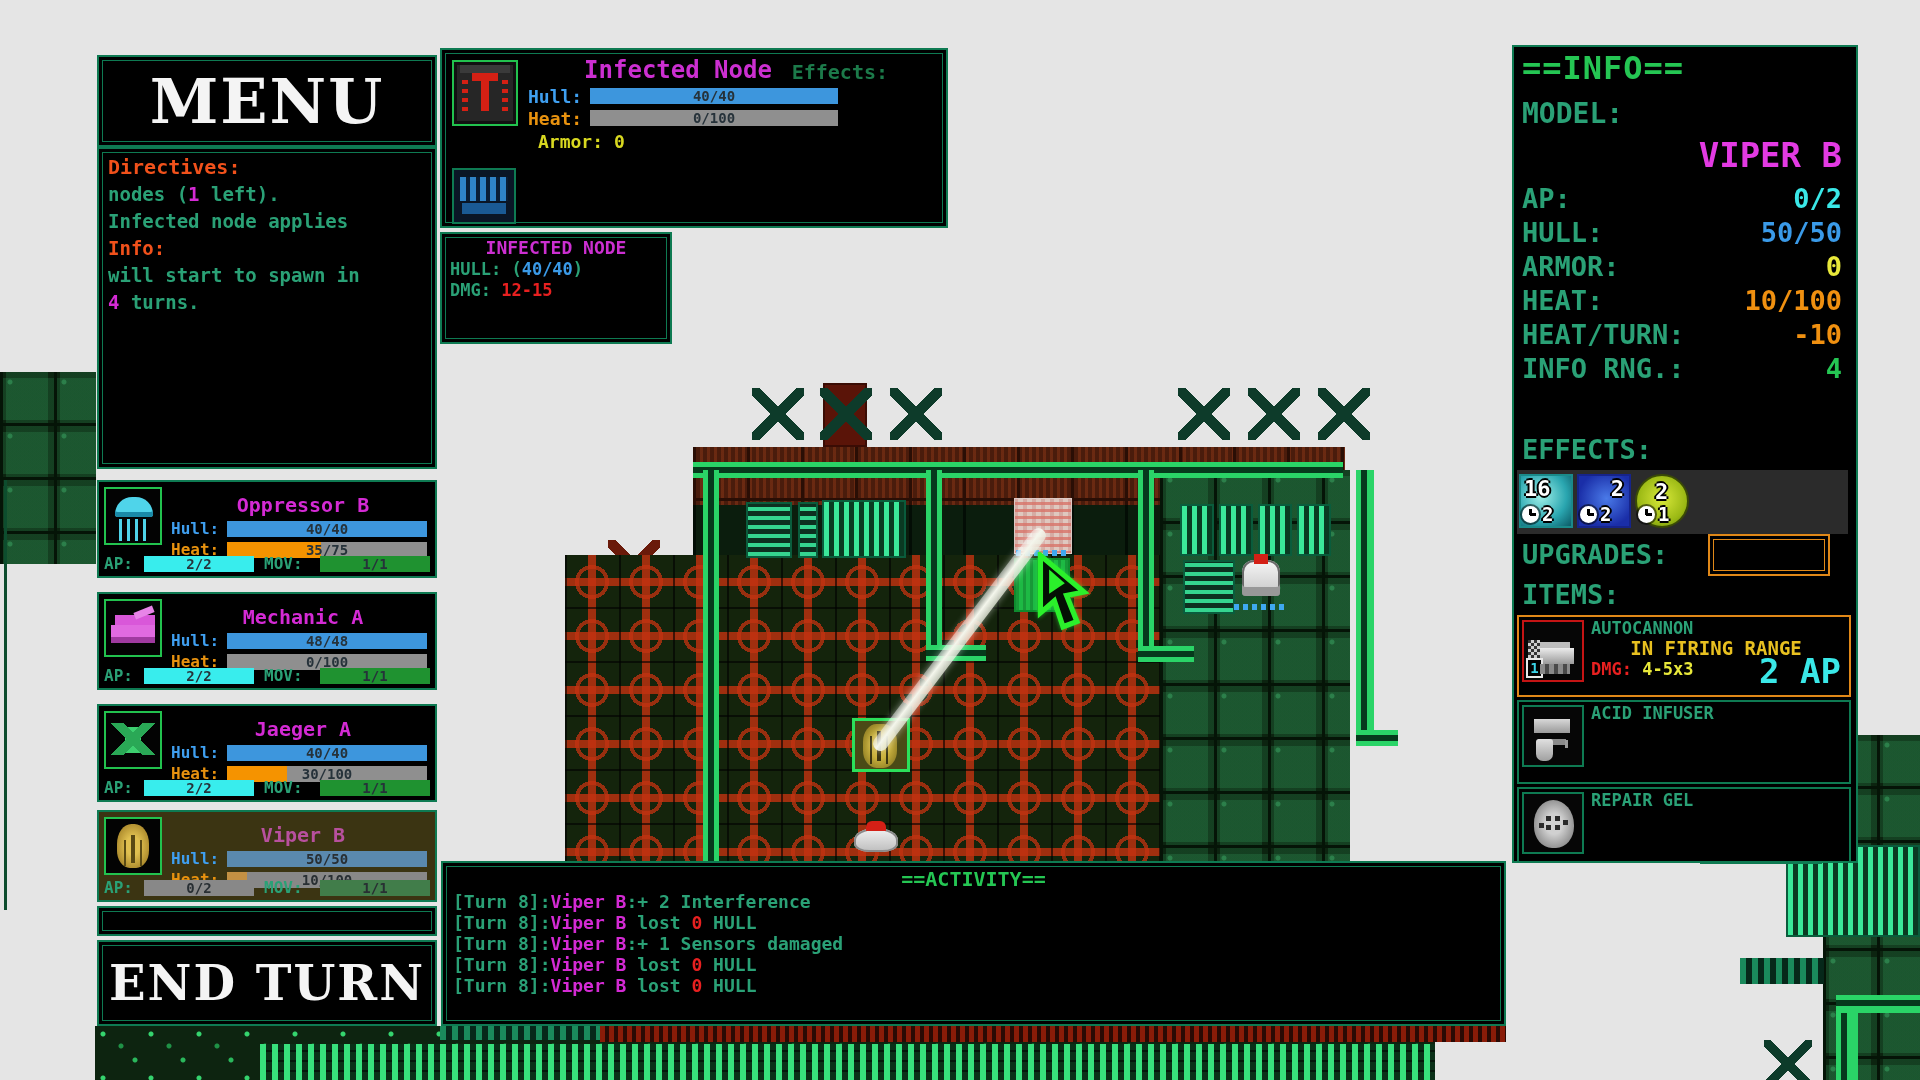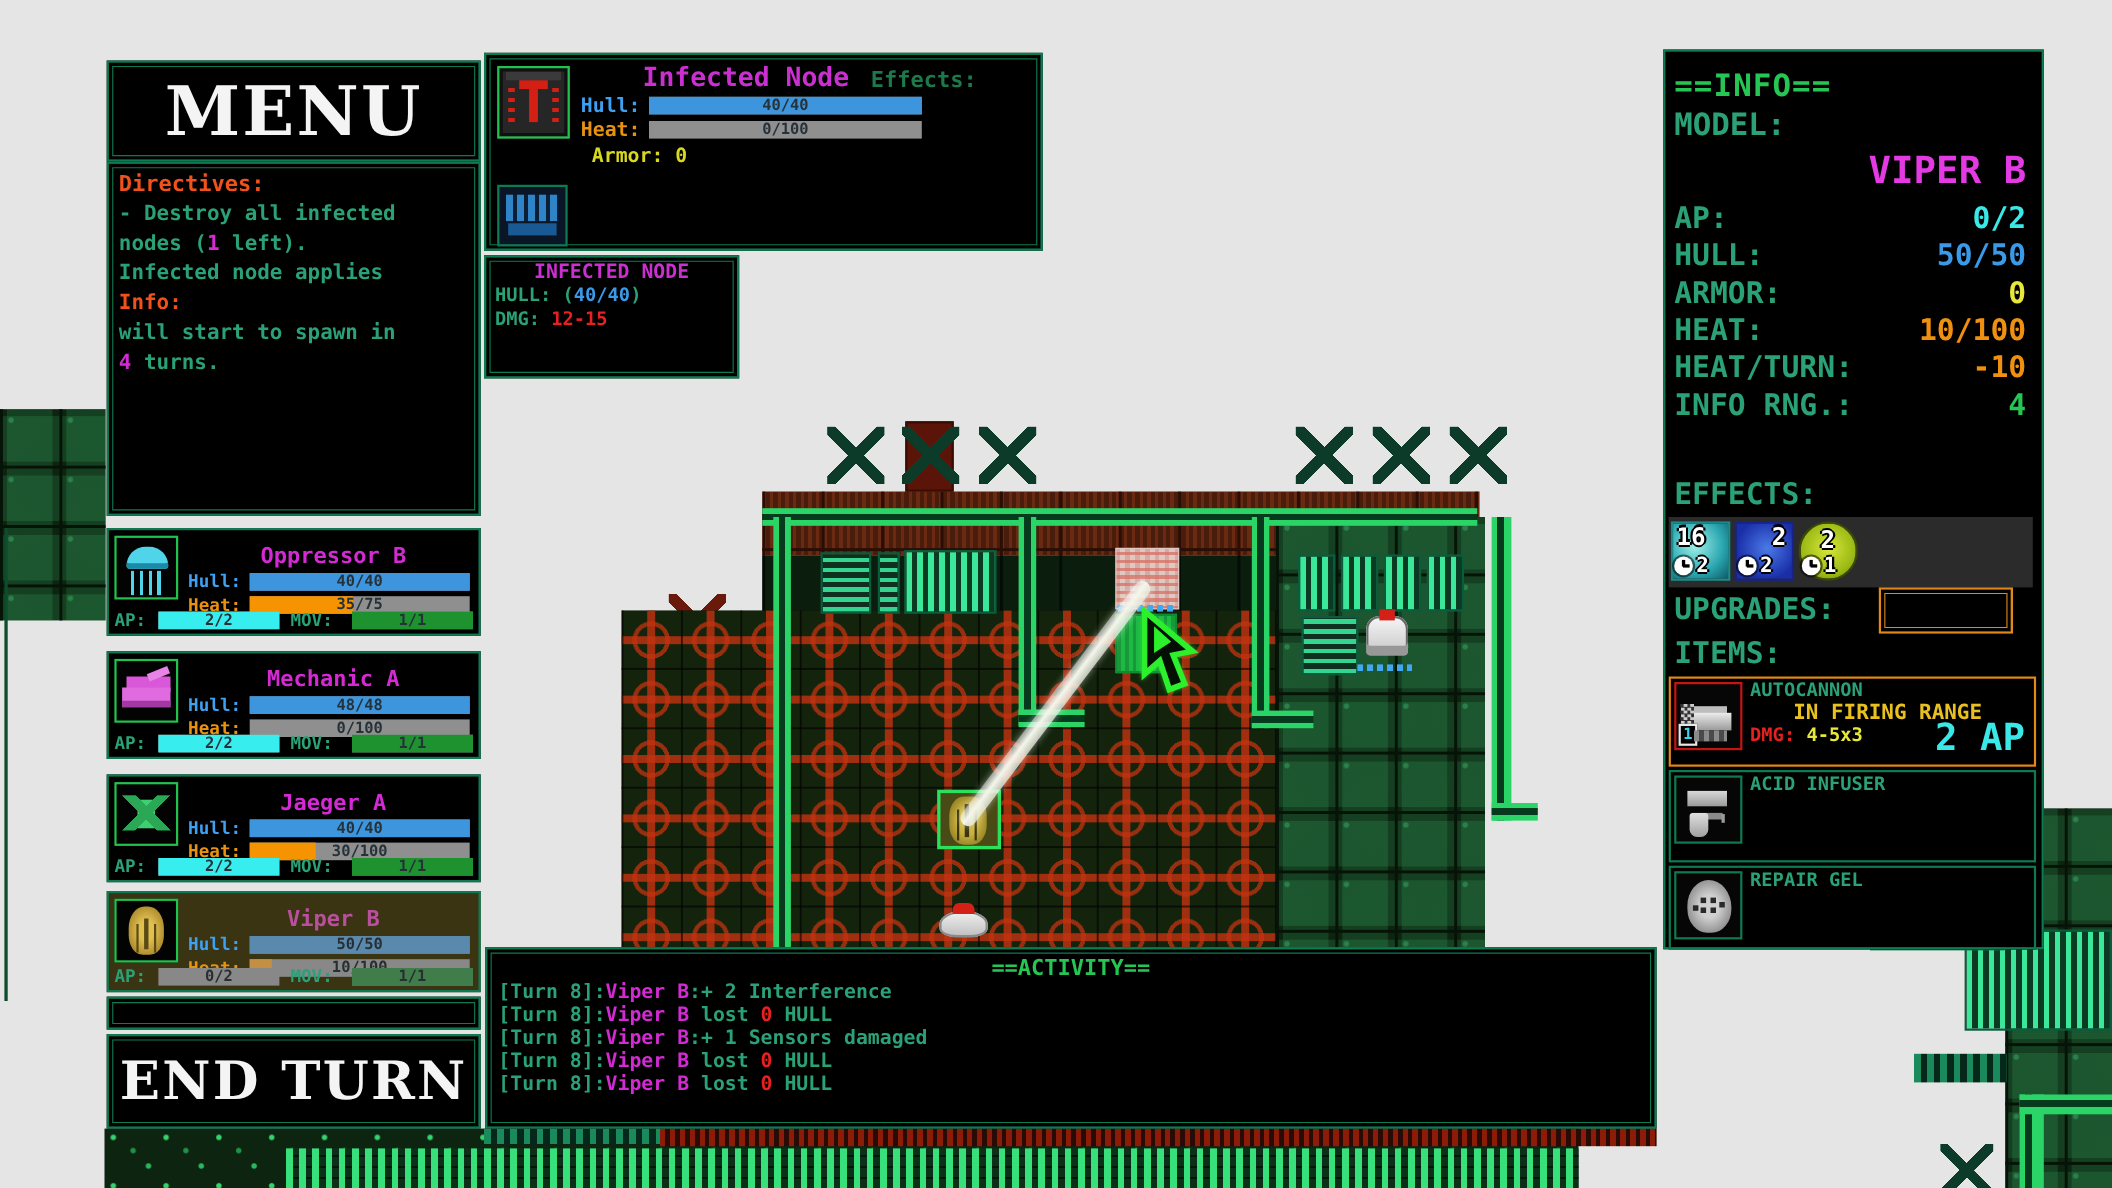--- a/index.html
+++ b/index.html
@@ -147,21 +147,21 @@
   .tt-line { font-size:17px; line-height:21px; }
   .v-blue { color:#3a9ae8; } .v-red { color:#e82020; }
 
   
   .activity { left:441px; top:861px; width:1065px; height:165px; padding:4px 10px; }
   .act-title { text-align:center; color:#25c653; font-size:20px; line-height:24px; }
   .log-line { font-size:18px; line-height:21px; white-space:nowrap; }
 
   
   .right-panel { left:1512px; top:45px; width:346px; height:818px; background:#000; border:2px solid #0e7a52; }
-  .rp-title { position:absolute; left:8px; top:14px; color:#25c653; font-size:28px; letter-spacing:1px; }
+  .rp-title { position:absolute; left:8px; top:2px; color:#25c653; font-size:32px; letter-spacing:1px; }
   .rp-model-label { position:absolute; left:8px; top:50px; font-size:28px; }
   .rp-model { position:absolute; right:14px; top:88px; color:#e33ae3; font-size:34px; }
   .rp-flow { position:absolute; left:8px; right:14px; top:136px; }
   .rp-row { display:flex; justify-content:space-between; align-items:baseline; height:34px; font-size:27px; }
   .rv-cyan{color:#3ae8e8;} .rv-blue{color:#3a9ae8;} .rv-yellow{color:#e8e83a;}
   .rv-orange{color:#f09010;} .rv-green{color:#25c653;}
   .rp-label { position:absolute; left:8px; font-size:27px; }
   .fx-strip { position:absolute; left:3px; top:423px; width:331px; height:64px; background:#2b2b2b; display:flex; gap:4px; padding:4px 2px; }
   .fx { width:54px; height:54px; position:relative; border:2px solid #0a5c3c; flex:none; }
   .fx-teal { background:radial-gradient(circle at 40% 40%,#9ff0e8,#2aa6b0 60%,#0c5a66); border-color:#1a8a8a; }
@@ -291,21 +291,20 @@
     <div class="abs xmark" style="left:1764px;top:1040px;width:48px;height:48px;"></div>
   </div>
 
   <div class="panel menu-box">
     <div class="menu-title">MENU</div>
   </div>
 
   <div class="panel directives">
     <div class="dir-title">Directives:</div>
     <div id="directives-body">
-        <div class="dir-line"><span class="t-teal">- Destroy all infected</span></div>
         <div class="dir-line"><span class="t-teal">nodes (</span><span class="t-mag">1</span><span class="t-teal"> left).</span></div>
         <div class="dir-line"><span class="t-teal">Infected node applies</span></div>
         <div class="dir-line"><span class="t-orange">Info:</span></div>
         <div class="dir-line"><span class="t-teal">will start to spawn in</span></div>
         <div class="dir-line"><span class="t-mag">4</span><span class="t-teal"> turns.</span></div>
       </div>
   </div>
 
   <div class="abs" style="left:97px;top:480px;width:340px;height:426px;" id="roster">
       <div class="unit" style="top: 0px; height: 98px;">

